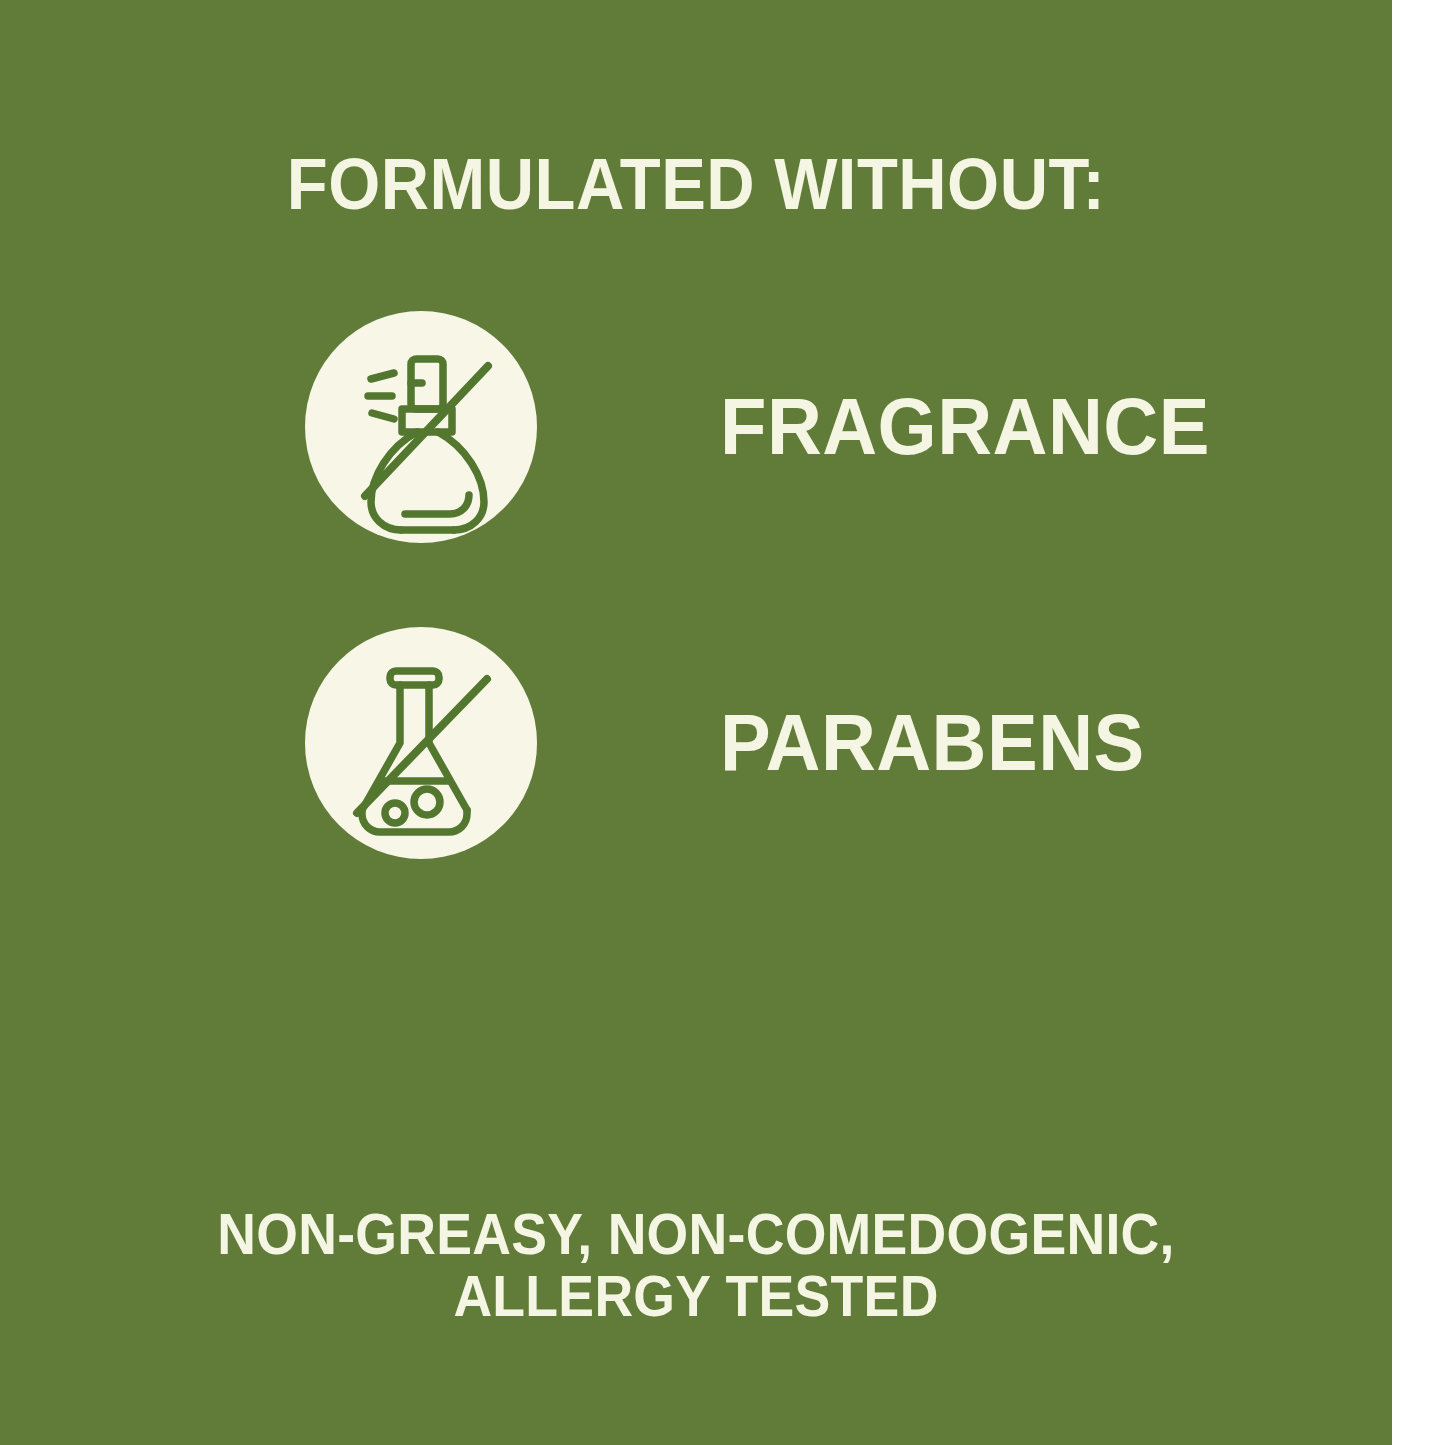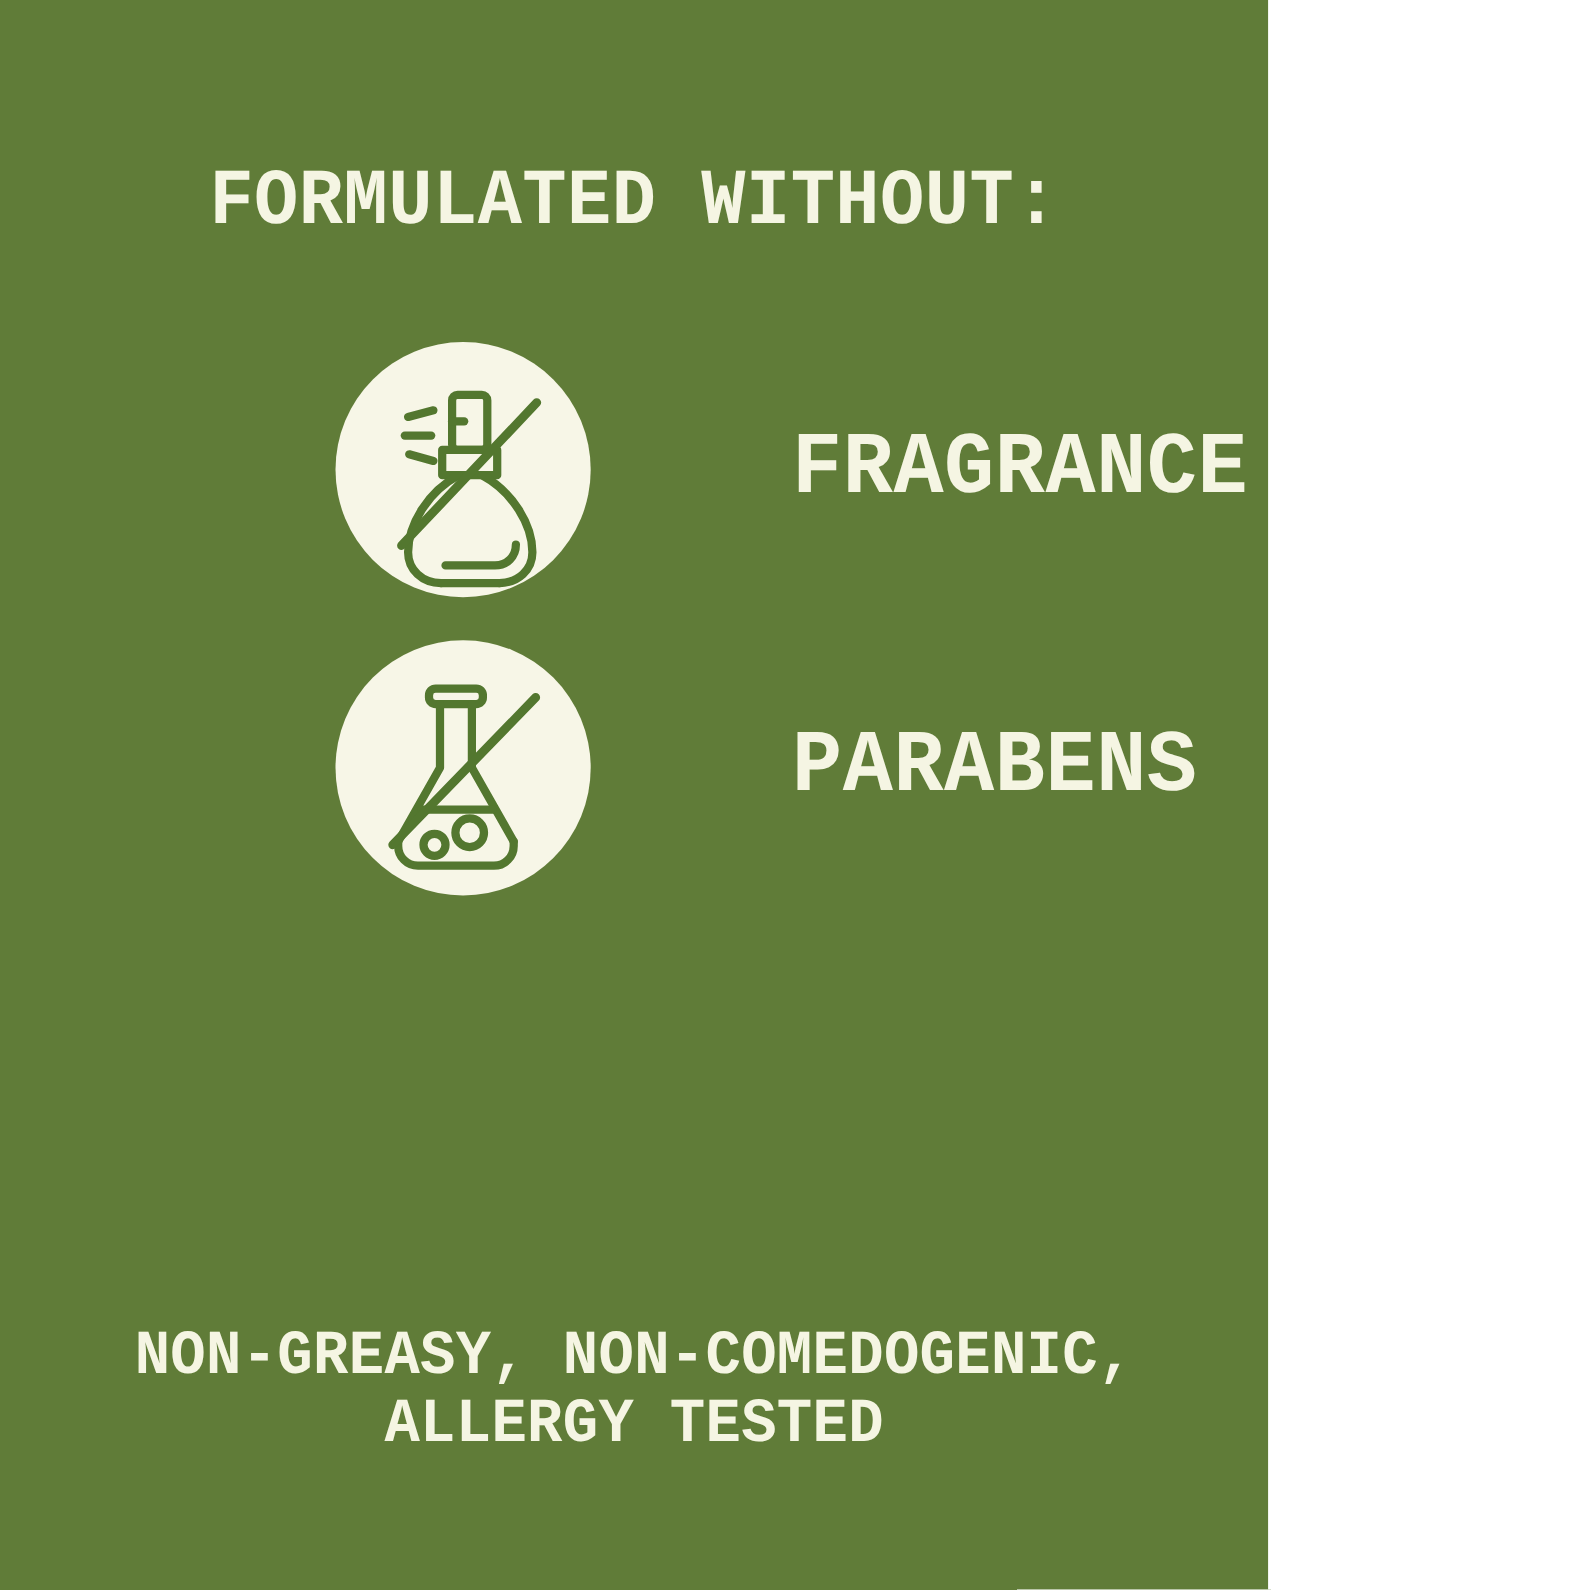--- a/index.html
+++ b/index.html
@@ -2,24 +2,24 @@
 <html><head>
 <meta charset="utf-8">
 <style>
   html, body {
     margin: 0;
     padding: 0;
     background: #ffffff;
   }
   #panel {
     position: relative;
-    width: 1153px;
+    width: 1392px;
     height: 1445px;
     overflow: hidden;
-    font-family: Liberation Mono, monospace;
+    font-family: Liberation Sans, sans-serif;
   }
   #bg {
     position: absolute;
     inset: 0;
     background: #607c38;
   }
 
   
   #title {
     position: absolute;
@@ -40,21 +40,21 @@
   
   .row {
     position: absolute;
     left: 0;
     width: 1445px;
     height: 232px;
     display: flex;
     align-items: center;
   }
   #row-fragrance { top: 311px; }
-  #row-parabens  { top: 582px; }
+  #row-parabens  { top: 627px; }
   #row-dyes      { top: 886px; }
 
   .badge {
     position: absolute;
     left: 305px;
     top: 0;
     width: 232px;
     height: 232px;
     border-radius: 50%;
     background: #f7f6e7;

